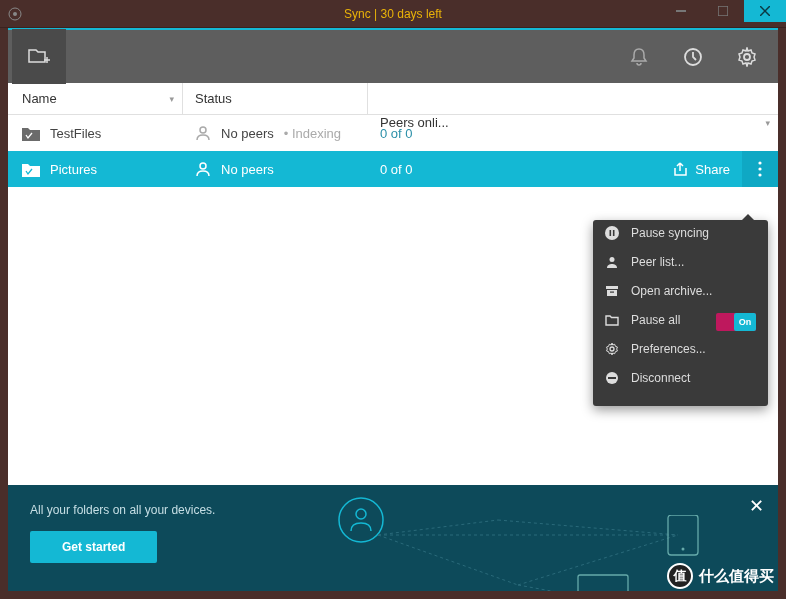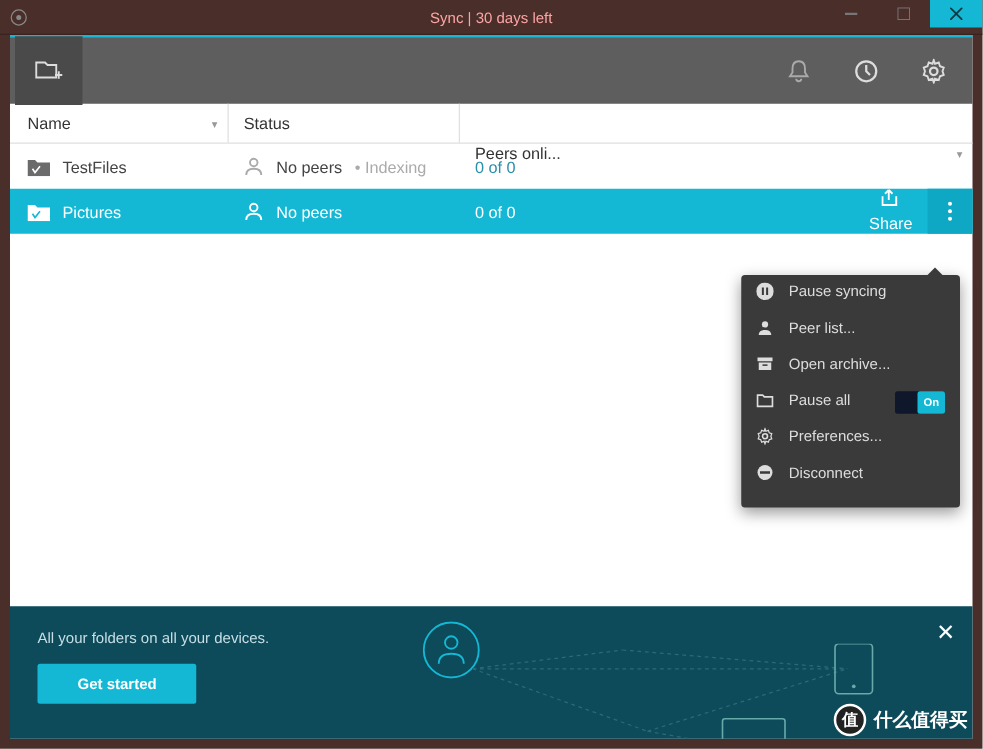--- a/index.html
+++ b/index.html
@@ -1,20 +1,20 @@
 <!DOCTYPE html>
 <html><head>
 <meta charset="utf-8">
 <style>
 * { box-sizing: border-box; margin: 0; padding: 0; font-family: "Segoe UI", Arial, sans-serif; }
 body { background: #4a2e2a; width: 786px; height: 599px; overflow: hidden; }
 .window { width: 786px; height: 599px; position: relative; }
 .titlebar { height: 28px; background: #4a2e2a; display: flex; align-items: center; position: relative; border-bottom: 1px solid #3a221f; }
 .titlebar-icon { margin-left: 8px; color: #888; }
-.titlebar-title { position: absolute; left: 0; right: 0; text-align: center; color: #fca5a5; font-size: 12px; pointer-events: none; }
+.titlebar-title { position: absolute; left: 0; right: 0; text-align: center; color: #eab308; font-size: 12px; pointer-events: none; }
 .win-controls { position: absolute; right: 0; top: 0; height: 22px; display: flex; }
 .win-btn { width: 42px; height: 22px; display: flex; align-items: center; justify-content: center; color: #777; font-size: 13px; }
 .win-btn.close { background: #14b8d4; color: #0a3a44; }
 .inner { position: absolute; left: 8px; right: 8px; top: 28px; bottom: 8px; background: #fff; }
 .toolbar { height: 55px; background: #5e5e5e; border-top: 2px solid #14b8d4; display: flex; align-items: center; padding: 0 4px; }
 .tb-btn { width: 54px; height: 55px; display: flex; align-items: center; justify-content: center; color: #ddd; }
 .tb-btn.active { background: #4a4a4a; }
 .tb-spacer { flex: 1; }
 .headers { height: 32px; display: flex; align-items: center; border-bottom: 1px solid #e0e0e0; font-size: 13px; color: #333; font-weight: 400; }
 .col-name { width: 175px; padding-left: 14px; display: flex; align-items: center; border-right: 1px solid #e0e0e0; height: 100%; }
@@ -25,27 +25,27 @@
 .row.normal { color: #444; }
 .row.normal .peers-val { color: #2a8fa8; }
 .row.selected { background: #14b8d4; color: #fff; }
 .row .c-name { width: 175px; padding-left: 14px; display: flex; align-items: center; gap: 10px; }
 .row .c-status { width: 185px; padding-left: 12px; display: flex; align-items: flex-end; gap: 10px; }
 .row .c-peers { width: 100px; padding-left: 12px; }
 .row .c-actions { margin-left: auto; display: flex; align-items: center; height: 100%; }
 .status-extra { color: #aaa; }
 .folder-ic { width: 18px; height: 15px; }
 .person-ic { width: 16px; height: 16px; }
-.share-btn { display: flex; align-items: center; gap: 6px; padding: 0 12px; height: 100%; color: #fff; flex-direction: column; }
+.share-btn { display: flex; align-items: center; gap: 6px; padding: 0 12px; height: 100%; color: #fff; }
 .more-btn { width: 36px; height: 100%; background: #0fa8c4; display: flex; align-items: center; justify-content: center; }
 .menu { position: absolute; right: 10px; top: 192px; width: 175px; background: #3a3a3a; border-radius: 3px; padding: 6px 0; box-shadow: 0 4px 12px rgba(0,0,0,0.4); }
 .menu::before { content: ""; position: absolute; top: -6px; right: 14px; border-left: 6px solid transparent; border-right: 6px solid transparent; border-bottom: 6px solid #3a3a3a; }
 .menu-item { height: 29px; display: flex; align-items: flex-start; padding: 0 12px; gap: 12px; color: #ddd; font-size: 12px; }
 .menu-ic { width: 14px; height: 14px; flex-shrink: 0; display: flex; align-items: center; justify-content: center; }
-.toggle { margin-left: auto; width: 40px; height: 18px; background: #0f172a; border-radius: 2px; display: flex; align-items: center; justify-content: flex-end; }
+.toggle { margin-left: auto; width: 40px; height: 18px; background: #be185d; border-radius: 2px; display: flex; align-items: center; justify-content: flex-end; }
 .toggle-knob { background: #14b8d4; color: #fff; font-size: 9px; font-weight: bold; width: 22px; height: 18px; display: flex; align-items: center; justify-content: center; border-radius: 2px; }
 .banner { position: absolute; left: 0; right: 0; bottom: 0; height: 106px; background: #0d4a5a; color: #fff; padding: 18px 22px; overflow: hidden; }
 .banner-title { font-size: 14px; font-weight: 600; margin-bottom: 4px; }
 .banner-sub { font-size: 12px; color: #c7dfe5; }
 .banner-btn { margin-top: 14px; background: #14b8d4; color: #fff; border: none; padding: 9px 32px; font-size: 12px; font-weight: 600; border-radius: 2px; }
 .banner-close { position: absolute; right: 14px; top: 10px; color: #fff; font-size: 18px; }
 .banner-graphic { position: absolute; left: 330px; top: 12px; }
 .banner-net { position: absolute; right: 40px; top: 30px; }
 .watermark { position: absolute; right: 4px; bottom: 2px; color: #fff; font-size: 15px; font-weight: bold; display: flex; align-items: center; gap: 6px; }
 .wm-badge { width: 26px; height: 26px; border-radius: 50%; background: #222; color: #fff; display: flex; align-items: center; justify-content: center; font-size: 13px; border: 2px solid #fff; }

